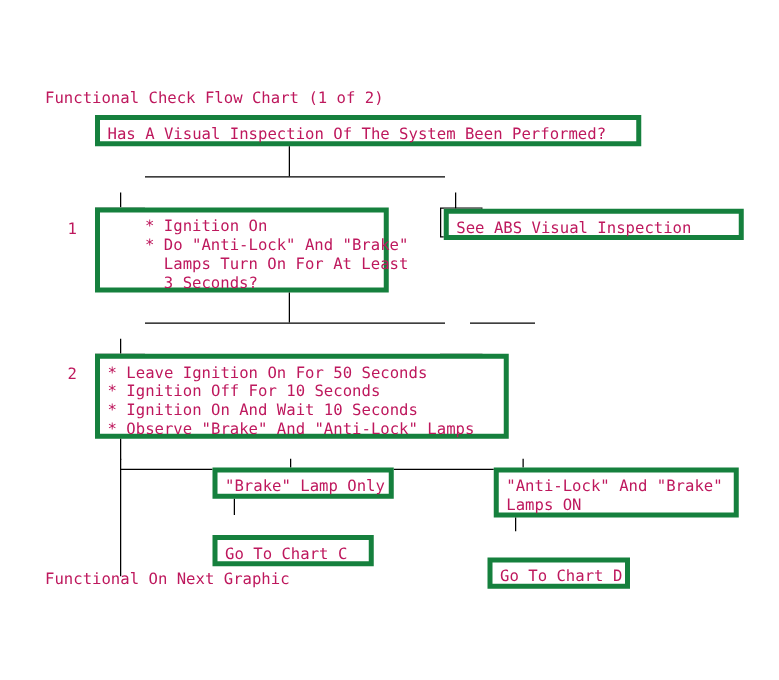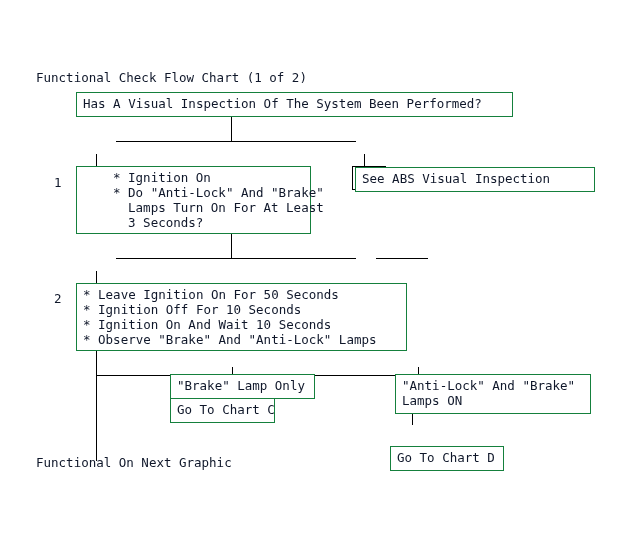--- a/index.html
+++ b/index.html
@@ -6,27 +6,27 @@
     margin: 0;
     padding: 0;
     background: #ffffff;
   }
   #chart-root {
     position: relative;
     width: 623px;
     height: 544px;
     background: #ffffff;
     font-family: "DejaVu Sans Mono", "Liberation Mono", monospace;
-    color: #0f172a;
+    color: #be185d;
     overflow: hidden;
   }
   .node {
     position: absolute;
     box-sizing: border-box;
-    border: 1px solid #15803d;
+    border: 4px solid #15803d;
     background: #ffffff;
     font-size: 12.5px;
     line-height: 15px;
     padding: 3px 5px 3px 6px;
     white-space: pre;
   }
   .label-box {
     position: absolute;
     box-sizing: border-box;
     border: 1px solid #000000;
@@ -113,21 +113,21 @@
 * Observe "Brake" And "Anti-Lock" Lamps</div>
 
   <div class="line-v" style="left:96px; top:351px; height:17px;"></div>
   <div class="line-h" style="left:96px; top:375px; width:323px;"></div>
   <div class="line-v" style="left:96px; top:367px; height:94px;"></div>
   <div class="line-v" style="left:232px; top:367px; height:9px;"></div>
   <div class="line-v" style="left:418px; top:367px; height:9px;"></div>
 
   <div class="node" style="left:170px; top:374px; width:145px; height:25px;">"Brake" Lamp Only</div>
   <div class="line-v" style="left:187px; top:399px; height:13px;"></div>
-  <div class="node" style="left:170px; top:398px; width:105px; height:25px;">Go To Chart C</div>
+  <div class="node" style="left:170px; top:428px; width:129px; height:25px;">Go To Chart C</div>
 
   <div class="node" style="left:395px; top:374px; width:196px; height:40px;">"Anti-Lock" And "Brake"
 Lamps ON</div>
   <div class="line-v" style="left:412px; top:414px; height:11px;"></div>
   <div class="node" style="left:390px; top:446px; width:114px; height:25px;">Go To Chart D</div>
 
   <div class="plain-text" style="left:36px; top:455px;">Functional On Next Graphic</div>
 
 </div>
 

